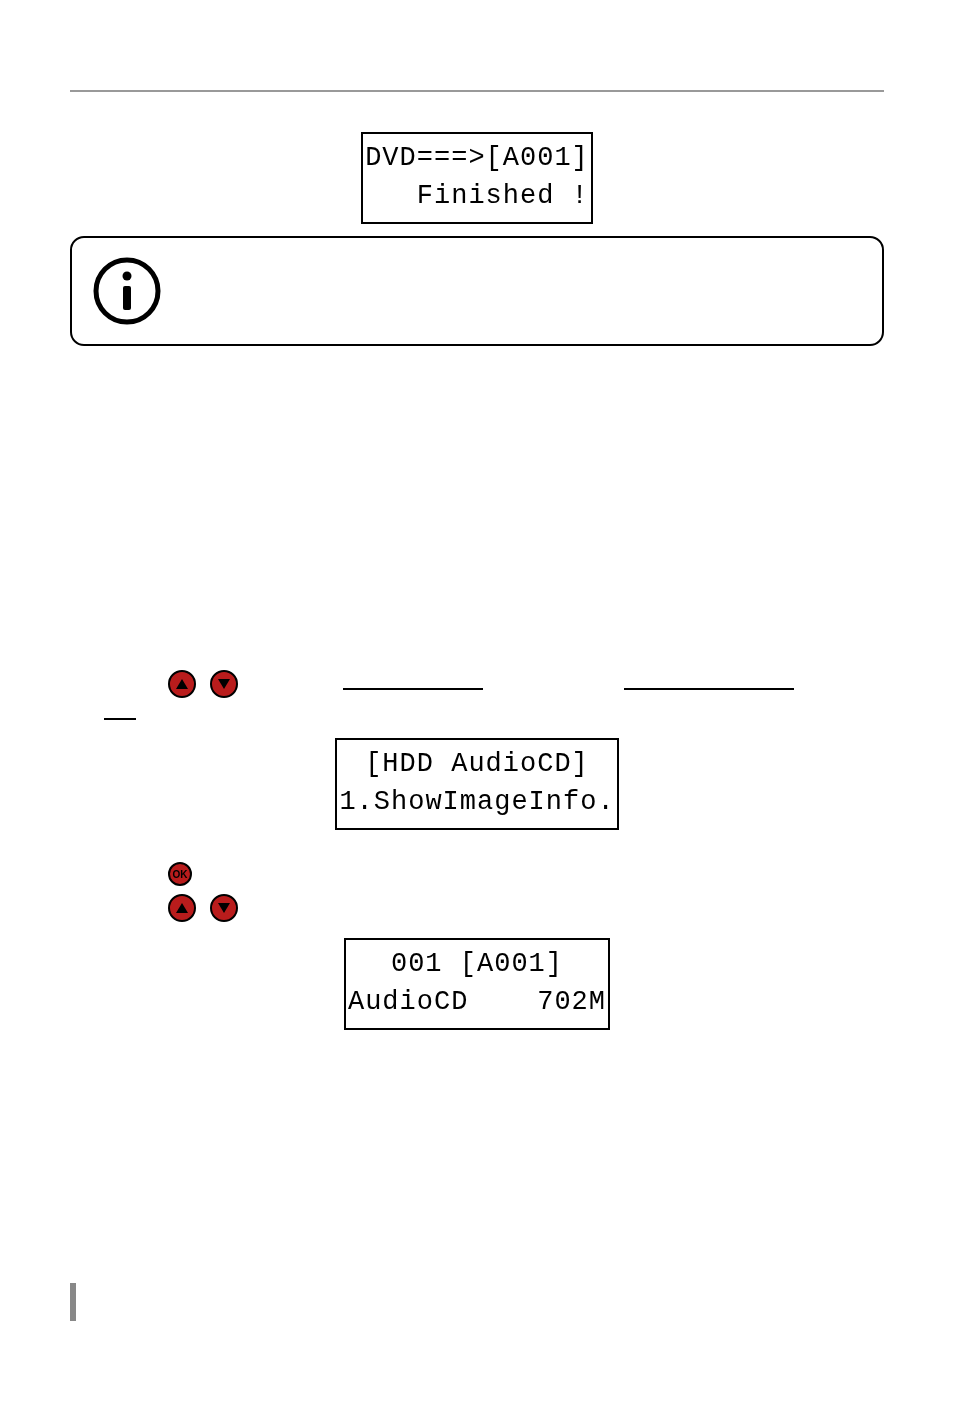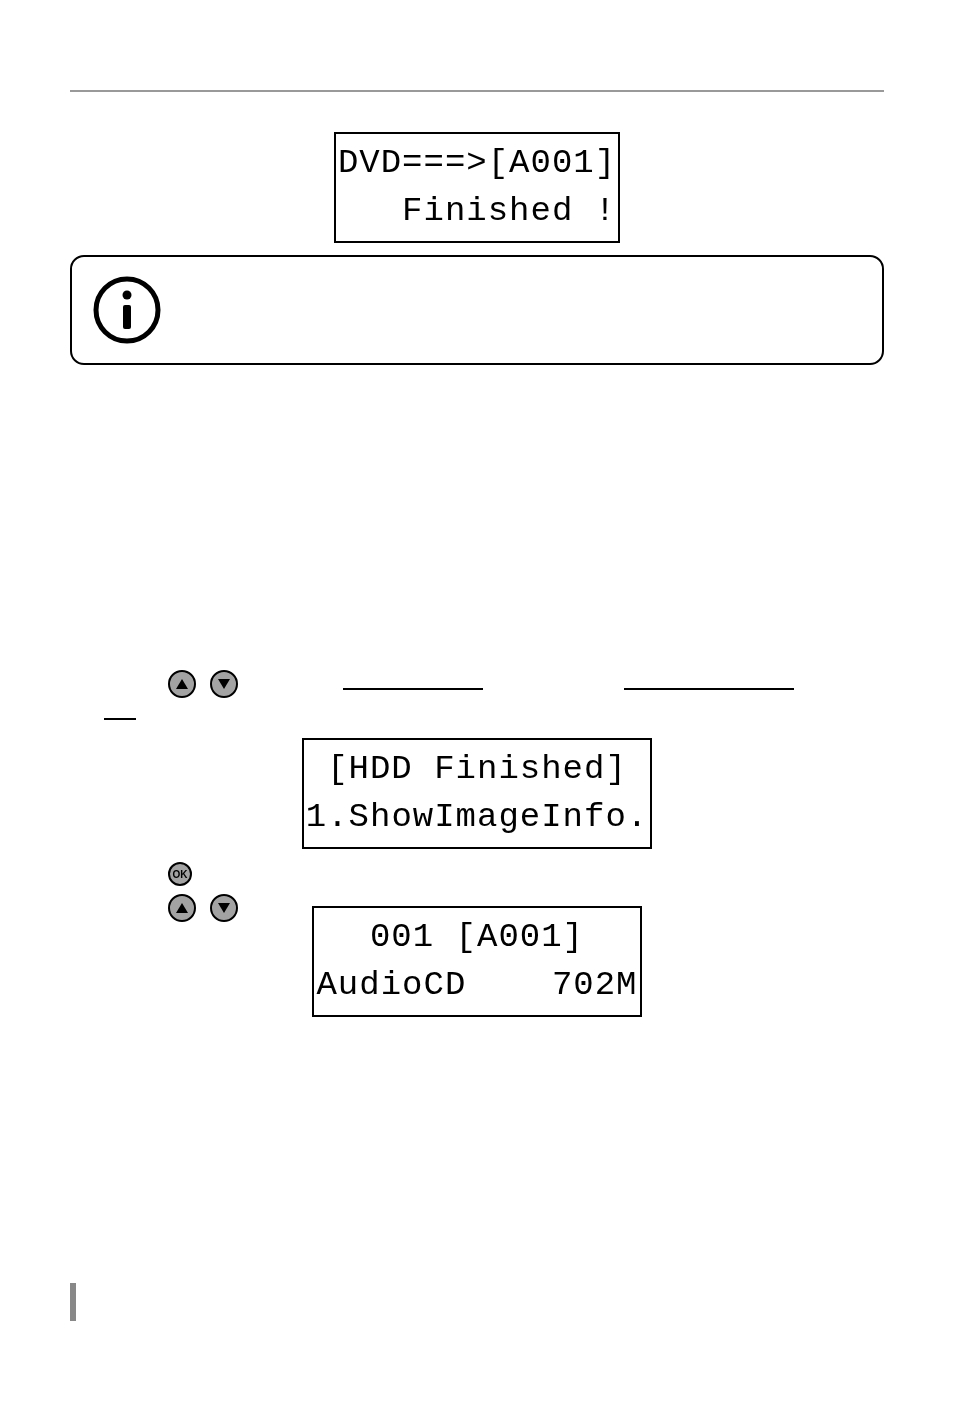--- a/index.html
+++ b/index.html
@@ -17,21 +17,21 @@
     }
     .hr-top {
       border: none;
       border-top: 2px solid #999;
       margin: 20px 0 40px 0;
       width: 100%;
     }
     .lcd {
       border: 2px solid #000;
       font-family: "Courier New", monospace;
-      font-size: 34px;
+      font-size: 27px;
       line-height: 1.4;
       padding: 6px 2px;
       white-space: pre;
       display: inline-block;
       letter-spacing: 1px;
     }
     .lcd-wrap { text-align: center; margin-bottom: 12px; }
     .info-box {
       border: 2px solid #000;
       border-radius: 14px;
@@ -59,21 +59,21 @@
       color: #fff;
       margin: 45px 0 12px 0;
     }
     .icon-btn {
       display: inline-flex;
       width: 28px; height: 28px;
       border: 2px solid #000;
       border-radius: 50%;
       align-items: center;
       justify-content: center;
-      background: #a3a3a3;
+      background: #b91c1c;
     }
     .icon-btn.small { width: 24px; height: 24px; }
     .tri-up {
       width: 0; height: 0;
       border-left: 6px solid transparent;
       border-right: 6px solid transparent;
       border-bottom: 10px solid #000;
     }
     .tri-down {
       width: 0; height: 0;
@@ -87,21 +87,21 @@
       color: #000;
       letter-spacing: 0;
     }
     .icon-row1 { position: absolute; left: 168px; top: 670px; display: flex; gap: 14px; }
     .u1 { position: absolute; left: 343px; top: 688px; width: 140px; border-bottom: 2px solid #000; }
     .u2 { position: absolute; left: 624px; top: 688px; width: 170px; border-bottom: 2px solid #000; }
     .u3 { position: absolute; left: 104px; top: 718px; width: 32px; border-bottom: 2px solid #000; }
     .lcd2-wrap { position: absolute; left: 0; width: 100%; top: 738px; text-align: center; }
     .ok-pos { position: absolute; left: 168px; top: 862px; }
     .icon-row2 { position: absolute; left: 168px; top: 894px; display: flex; gap: 14px; }
-    .lcd3-wrap { position: absolute; left: 0; width: 100%; top: 906px; text-align: center; }
+    .lcd3-wrap { position: absolute; left: 0; width: 100%; top: 938px; text-align: center; }
     .page-marker {
       position: absolute;
       left: 70px; bottom: 80px;
       width: 6px; height: 38px;
       background: #888;
     }
   </style>
 </head>
 <body>
 
@@ -134,21 +134,21 @@
       </span>
     <span class="icon-btn">
         <span class="tri-down"></span>
       </span>
   </div>
   <div class="u1"></div>
   <div class="u2"></div>
   <div class="u3"></div>
 
   <div class="lcd2-wrap">
-    <div class="lcd"><span>[HDD Finished]</span>
+    <div class="lcd"><span>[HDD AudioCD]</span>
 <span>1.ShowImageInfo.</span></div>
   </div>
 
   <div class="ok-pos">
     <span class="icon-btn small">
         <span class="ok-label">OK</span>
       </span>
   </div>
   <div class="icon-row2">
     <span class="icon-btn">

